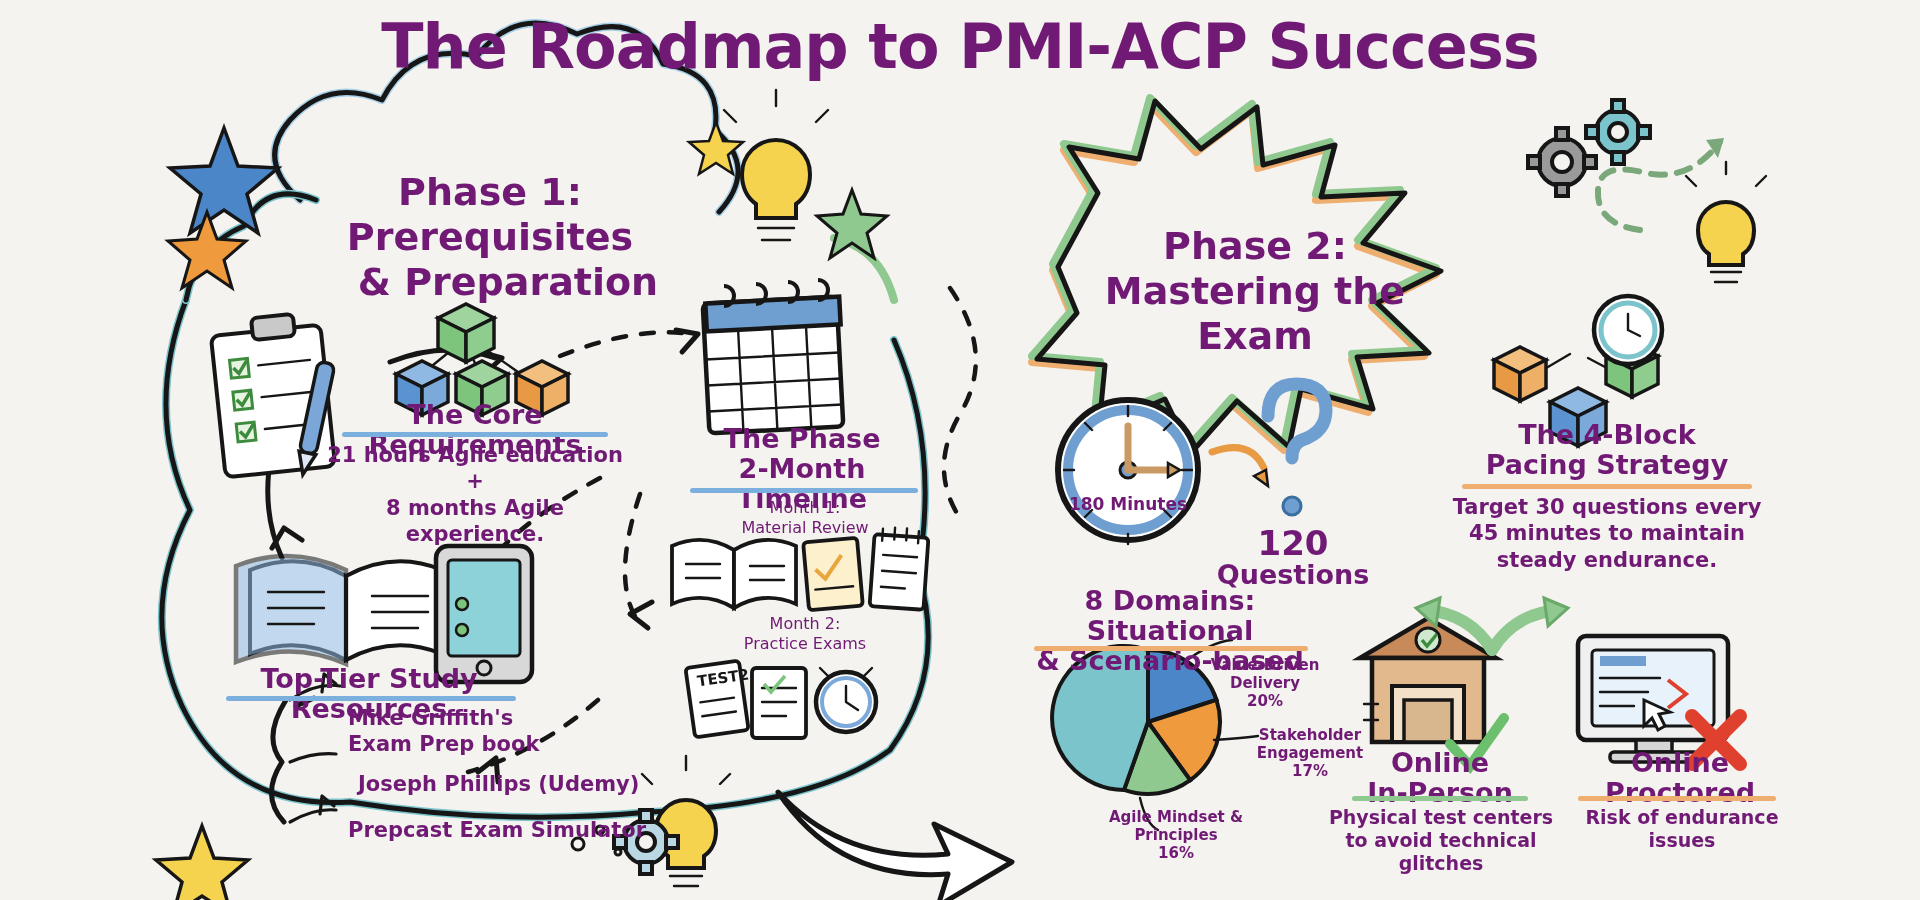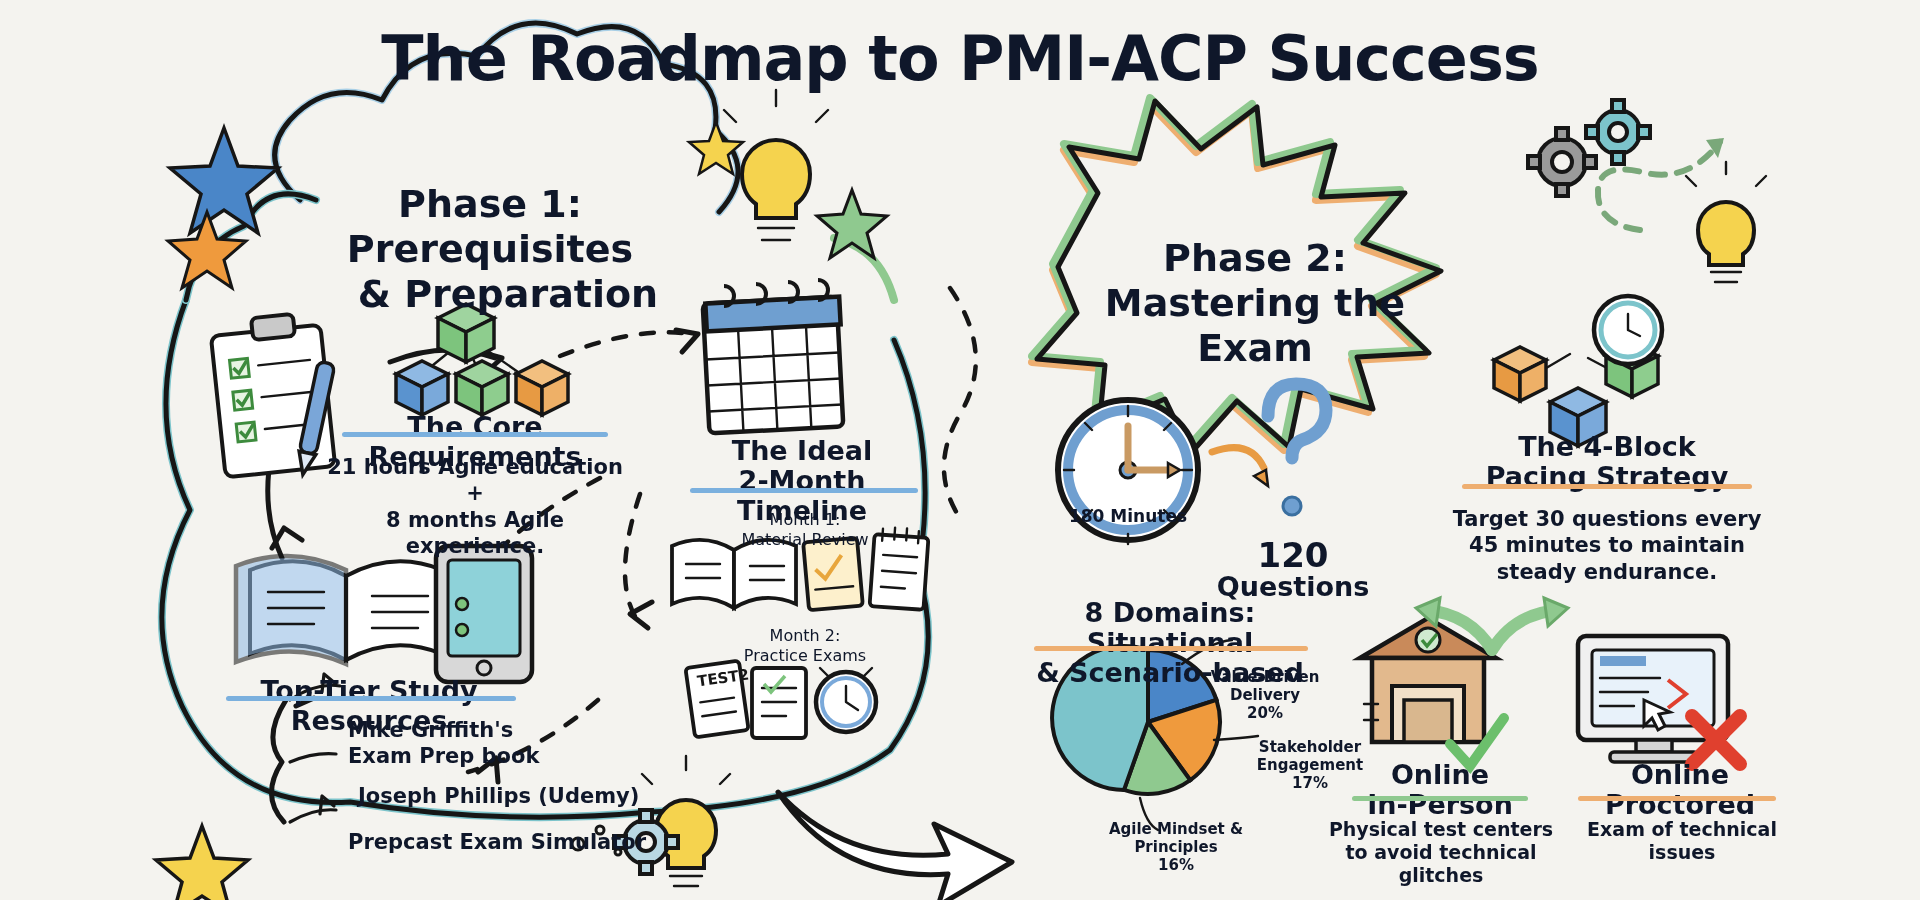--- a/index.html
+++ b/index.html
@@ -6,21 +6,21 @@
   body{
     width:1920px;height:900px;
     background:#f4f3ef;
     font-family:"DejaVu Sans", sans-serif;
     overflow:hidden;
     position:relative;
   }
   .stage{position:absolute;inset:0;}
   svg.layer{position:absolute;left:0;top:0;width:1920px;height:900px;pointer-events:none;}
 
-  .txt{position:absolute;color:#0f172a;text-align:center;line-height:1.12;margin-top:12px;}
+  .txt{position:absolute;color:#701a75;text-align:center;line-height:1.12;}
   .title{
     font-family:"DejaVu Sans", sans-serif;
     font-weight:bold;font-size:62px;letter-spacing:-1px;
     left:0;right:0;top:12px;text-align:center;
   }
   .phase-head{font-weight:bold;font-size:38px;line-height:1.18;}
   .head{font-weight:bold;font-size:27px;}
   .sub{font-weight:normal;font-size:16px;line-height:1.22;}
   .body{font-weight:bold;font-size:21px;line-height:1.25;}
   .small{font-weight:bold;font-size:17px;line-height:1.2;}
@@ -360,21 +360,21 @@
   </div>
 
   <div class="txt head" style="left:330px;top:400px;width:290px;">The Core Requirements</div>
   <div class="ul-blue" style="left:342px;top:432px;width:266px;"></div>
   <div class="txt body" style="left:320px;top:442px;width:310px;">
     <div>21 hours Agile education +</div>
     <div>8 months Agile experience.</div>
   </div>
 
   <div class="txt head" style="left:672px;top:424px;width:260px;">
-    <div>The Ideal</div>
+    <div>The Phase</div>
     <div>2-Month Timeline</div>
   </div>
   <div class="ul-blue" style="left:690px;top:488px;width:228px;"></div>
   <div class="txt sub" style="left:680px;top:498px;width:250px;">
     <div>Month 1:</div>
     <div>Material Review</div>
   </div>
   <div class="txt sub" style="left:680px;top:614px;width:250px;">
     <div>Month 2:</div>
     <div>Practice Exams</div>
@@ -439,17 +439,17 @@
     <div>to avoid technical</div>
     <div>glitches</div>
   </div>
 
   <div class="txt head" style="left:1570px;top:748px;width:220px;">
     <div>Online</div>
     <div>Proctored</div>
   </div>
   <div class="ul-orange" style="left:1578px;top:796px;width:198px;"></div>
   <div class="txt" style="left:1562px;top:806px;width:240px;font-weight:bold;font-size:19px;line-height:1.22;">
-    <div>Exam of technical</div>
+    <div>Risk of endurance</div>
     <div>issues</div>
   </div>
 
 </div>
 
 </body></html>

